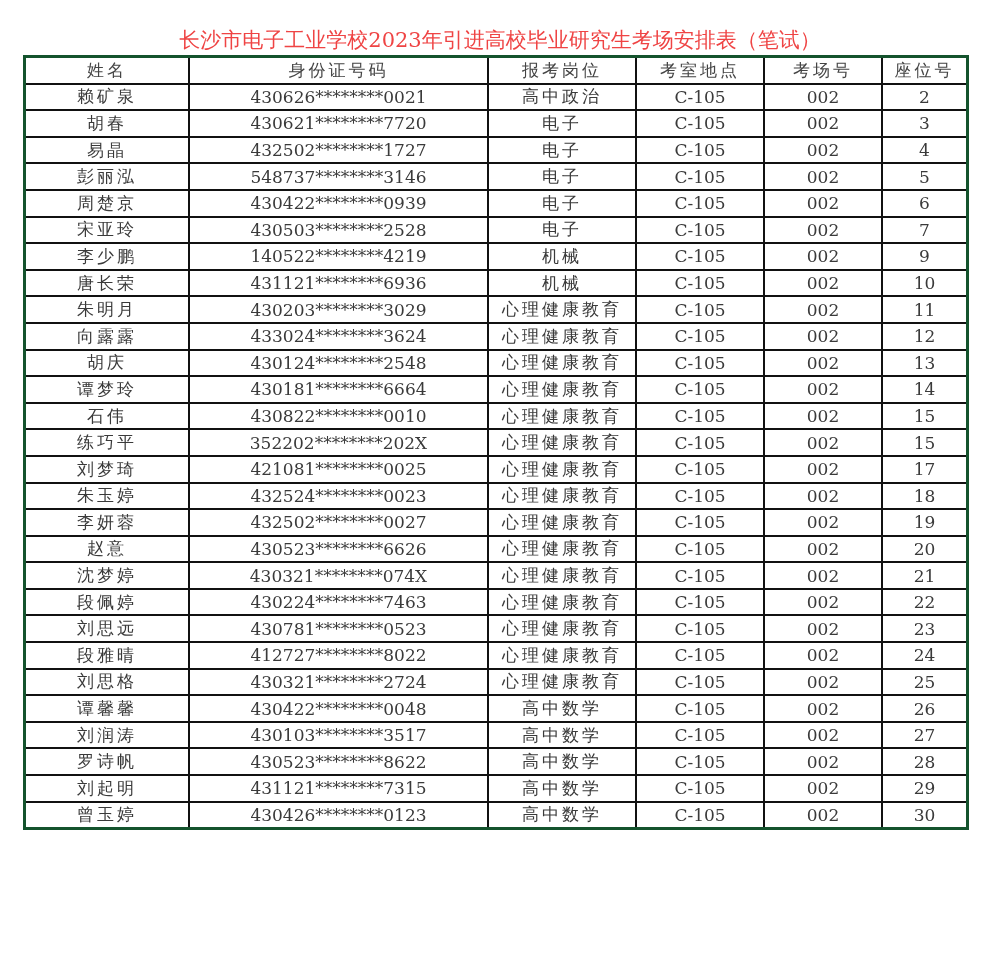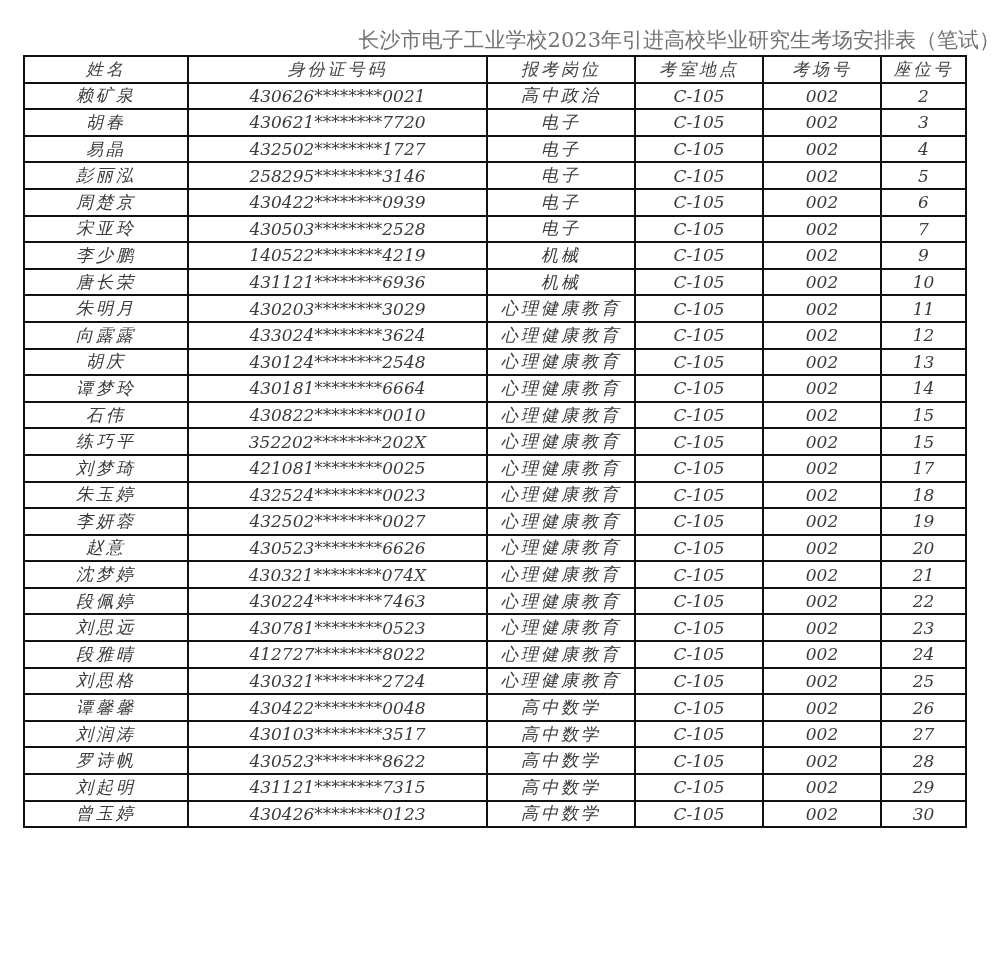--- a/index.html
+++ b/index.html
@@ -1,21 +1,21 @@
 <!DOCTYPE html>
 <html><head>
 <meta charset="utf-8">
 <style>
   html, body { margin:0; padding:0; background:#ffffff; }
   body { width:1000px; height:972px; position:relative; overflow:hidden;
          font-family:"DejaVu Serif","Liberation Serif",serif; color:#333; }
-  .title { position:absolute; left:0; top:26px; width:1000px; text-align:right;
-           font-size:21px; color:#737373; letter-spacing:0px; white-space:nowrap; }
+  .title { position:absolute; left:0; top:26px; width:1000px; text-align:center;
+           font-size:21px; color:#ef4444; letter-spacing:0px; white-space:nowrap; }
   table.sheet { position:absolute; left:23px; top:55px; border-collapse:collapse;
-                border:1px solid #14532d; table-layout:fixed;font-style:italic; }
+                border:3px solid #14532d; table-layout:fixed; }
   table.sheet td, table.sheet th { border:2px solid #111; height:24.6px; padding:0;
                 text-align:center; vertical-align:middle; font-weight:normal;
                 font-size:17px; color:#3a3a3a; white-space:nowrap; overflow:hidden; }
   table.sheet th { font-size:17px; color:#444; letter-spacing:3px; }
   .c-name { width:162px; letter-spacing:3px; }
   .c-id { width:297px; font-family:"DejaVu Serif","Liberation Serif",serif;margin-left:26px; }
   .c-post { width:146px; letter-spacing:3px; }
   .c-room { width:126px; }
   .c-site { width:116px; }
   .c-seat { width:83px; }
@@ -56,21 +56,21 @@
       <tr>
         <td class="c-name">易晶</td>
         <td class="c-id">432502********1727</td>
         <td class="c-post">电子</td>
         <td class="c-room">C-105</td>
         <td class="c-site">002</td>
         <td class="c-seat">4</td>
       </tr>
       <tr>
         <td class="c-name">彭丽泓</td>
-        <td class="c-id">258295********3146</td>
+        <td class="c-id">548737********3146</td>
         <td class="c-post">电子</td>
         <td class="c-room">C-105</td>
         <td class="c-site">002</td>
         <td class="c-seat">5</td>
       </tr>
       <tr>
         <td class="c-name">周楚京</td>
         <td class="c-id">430422********0939</td>
         <td class="c-post">电子</td>
         <td class="c-room">C-105</td>

